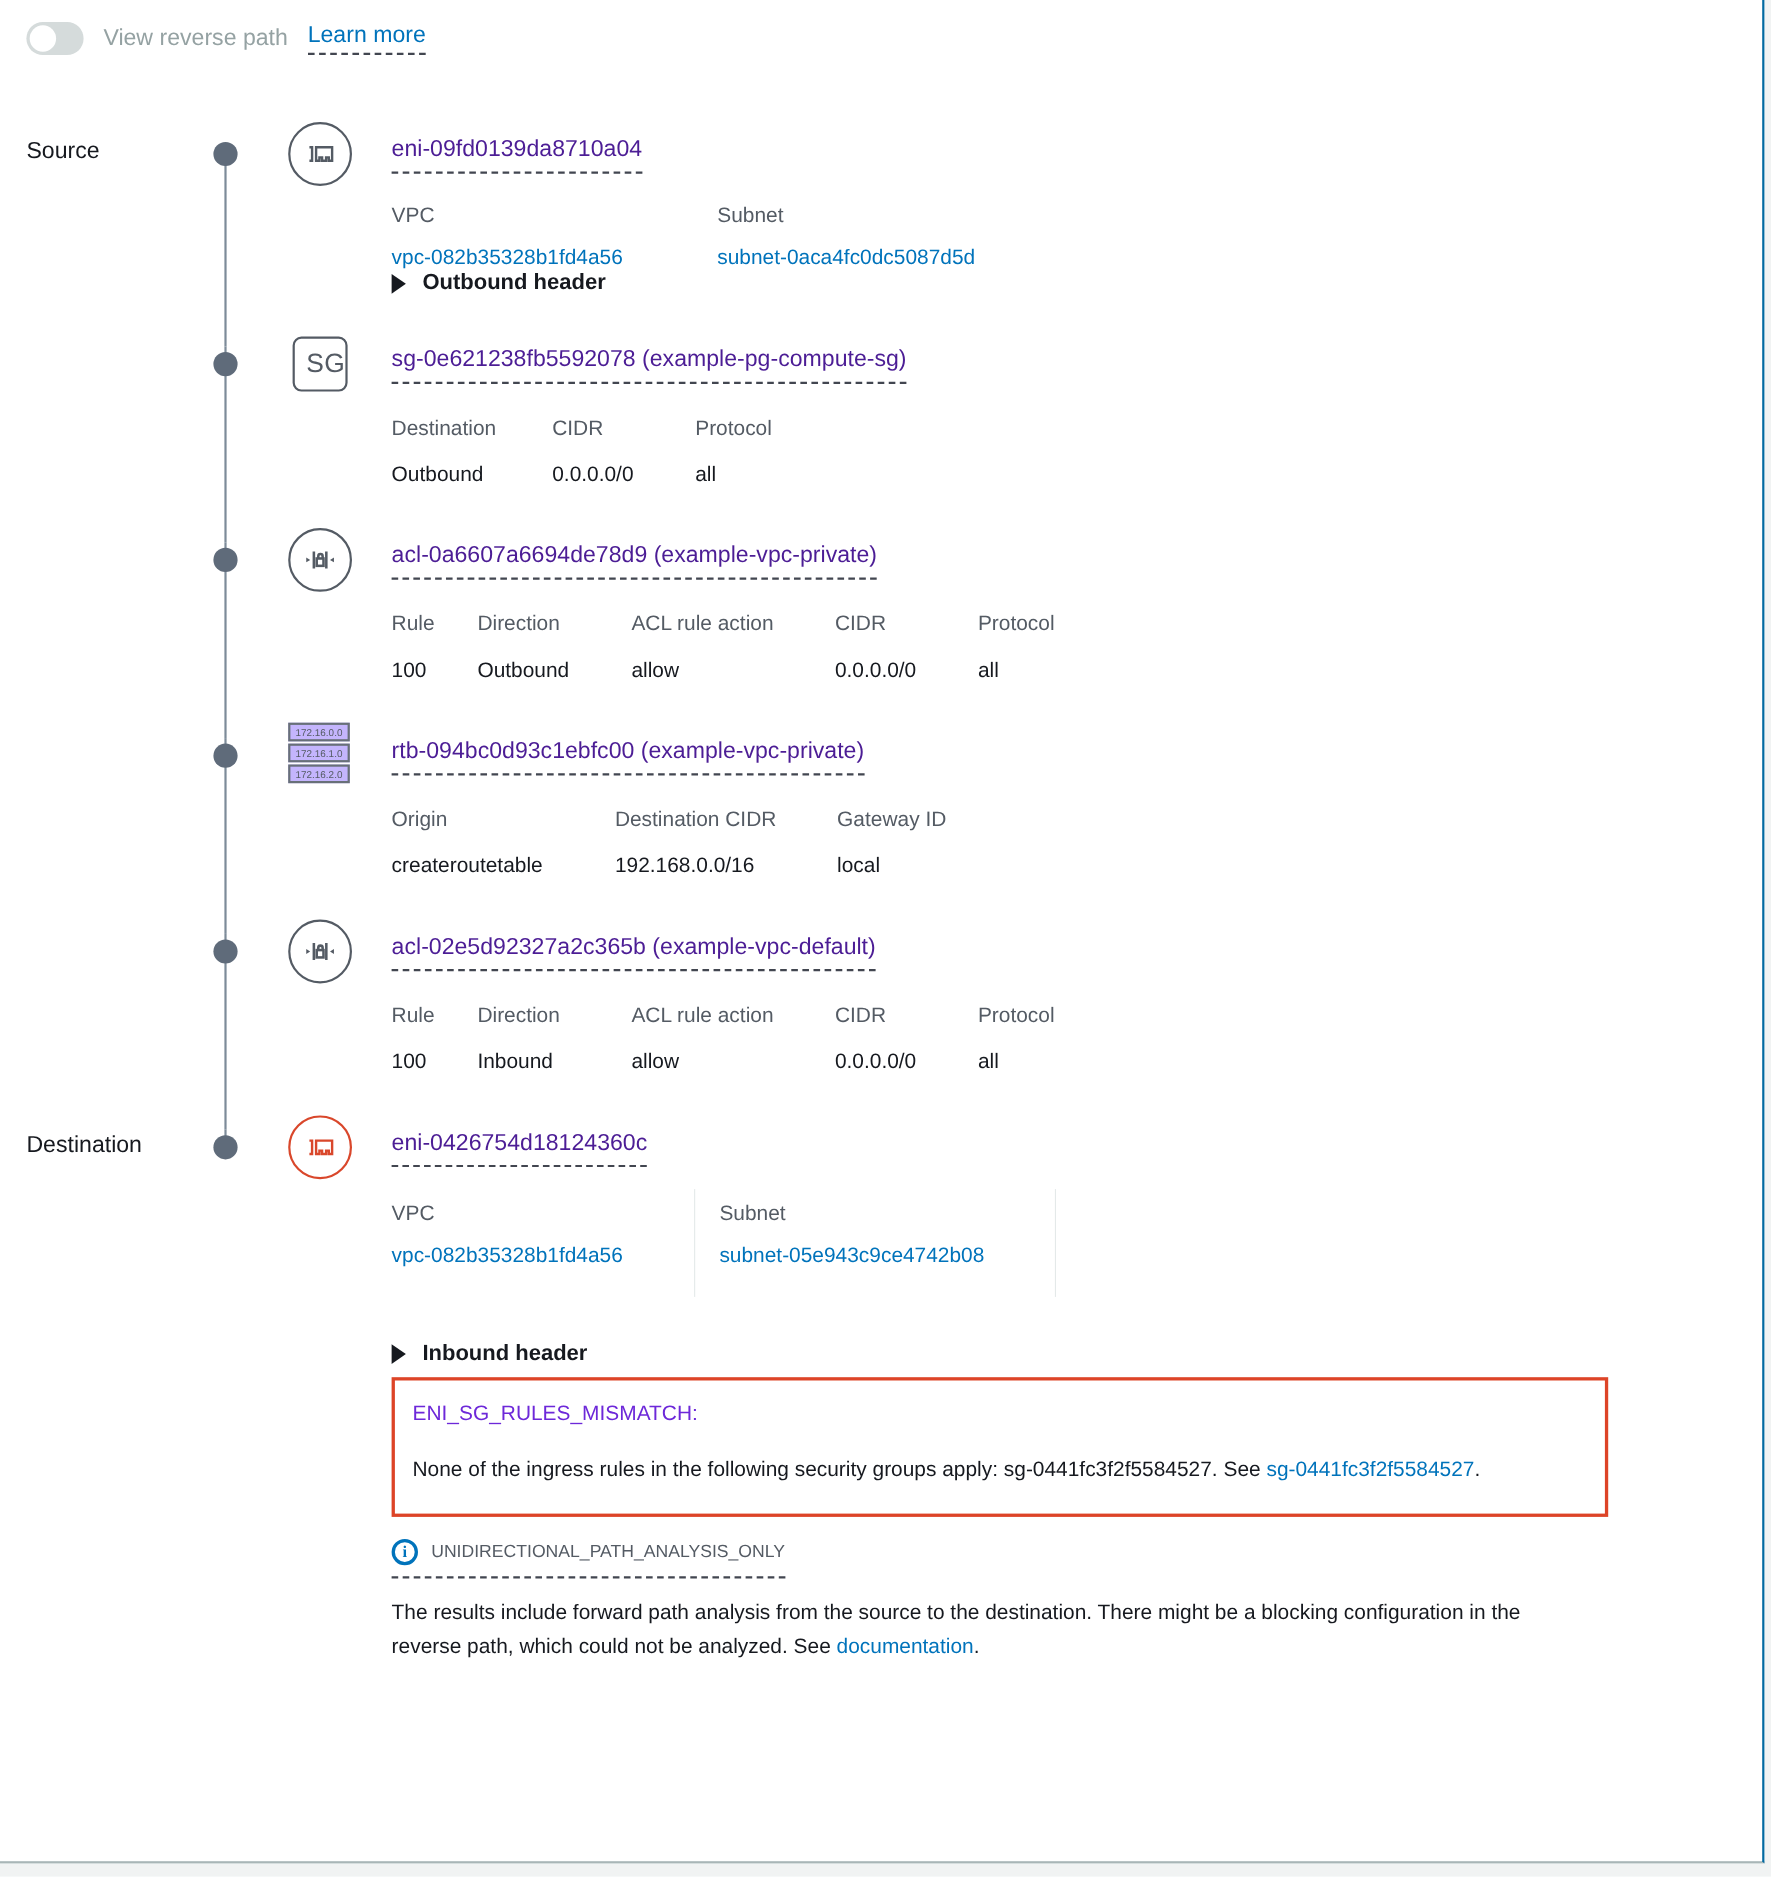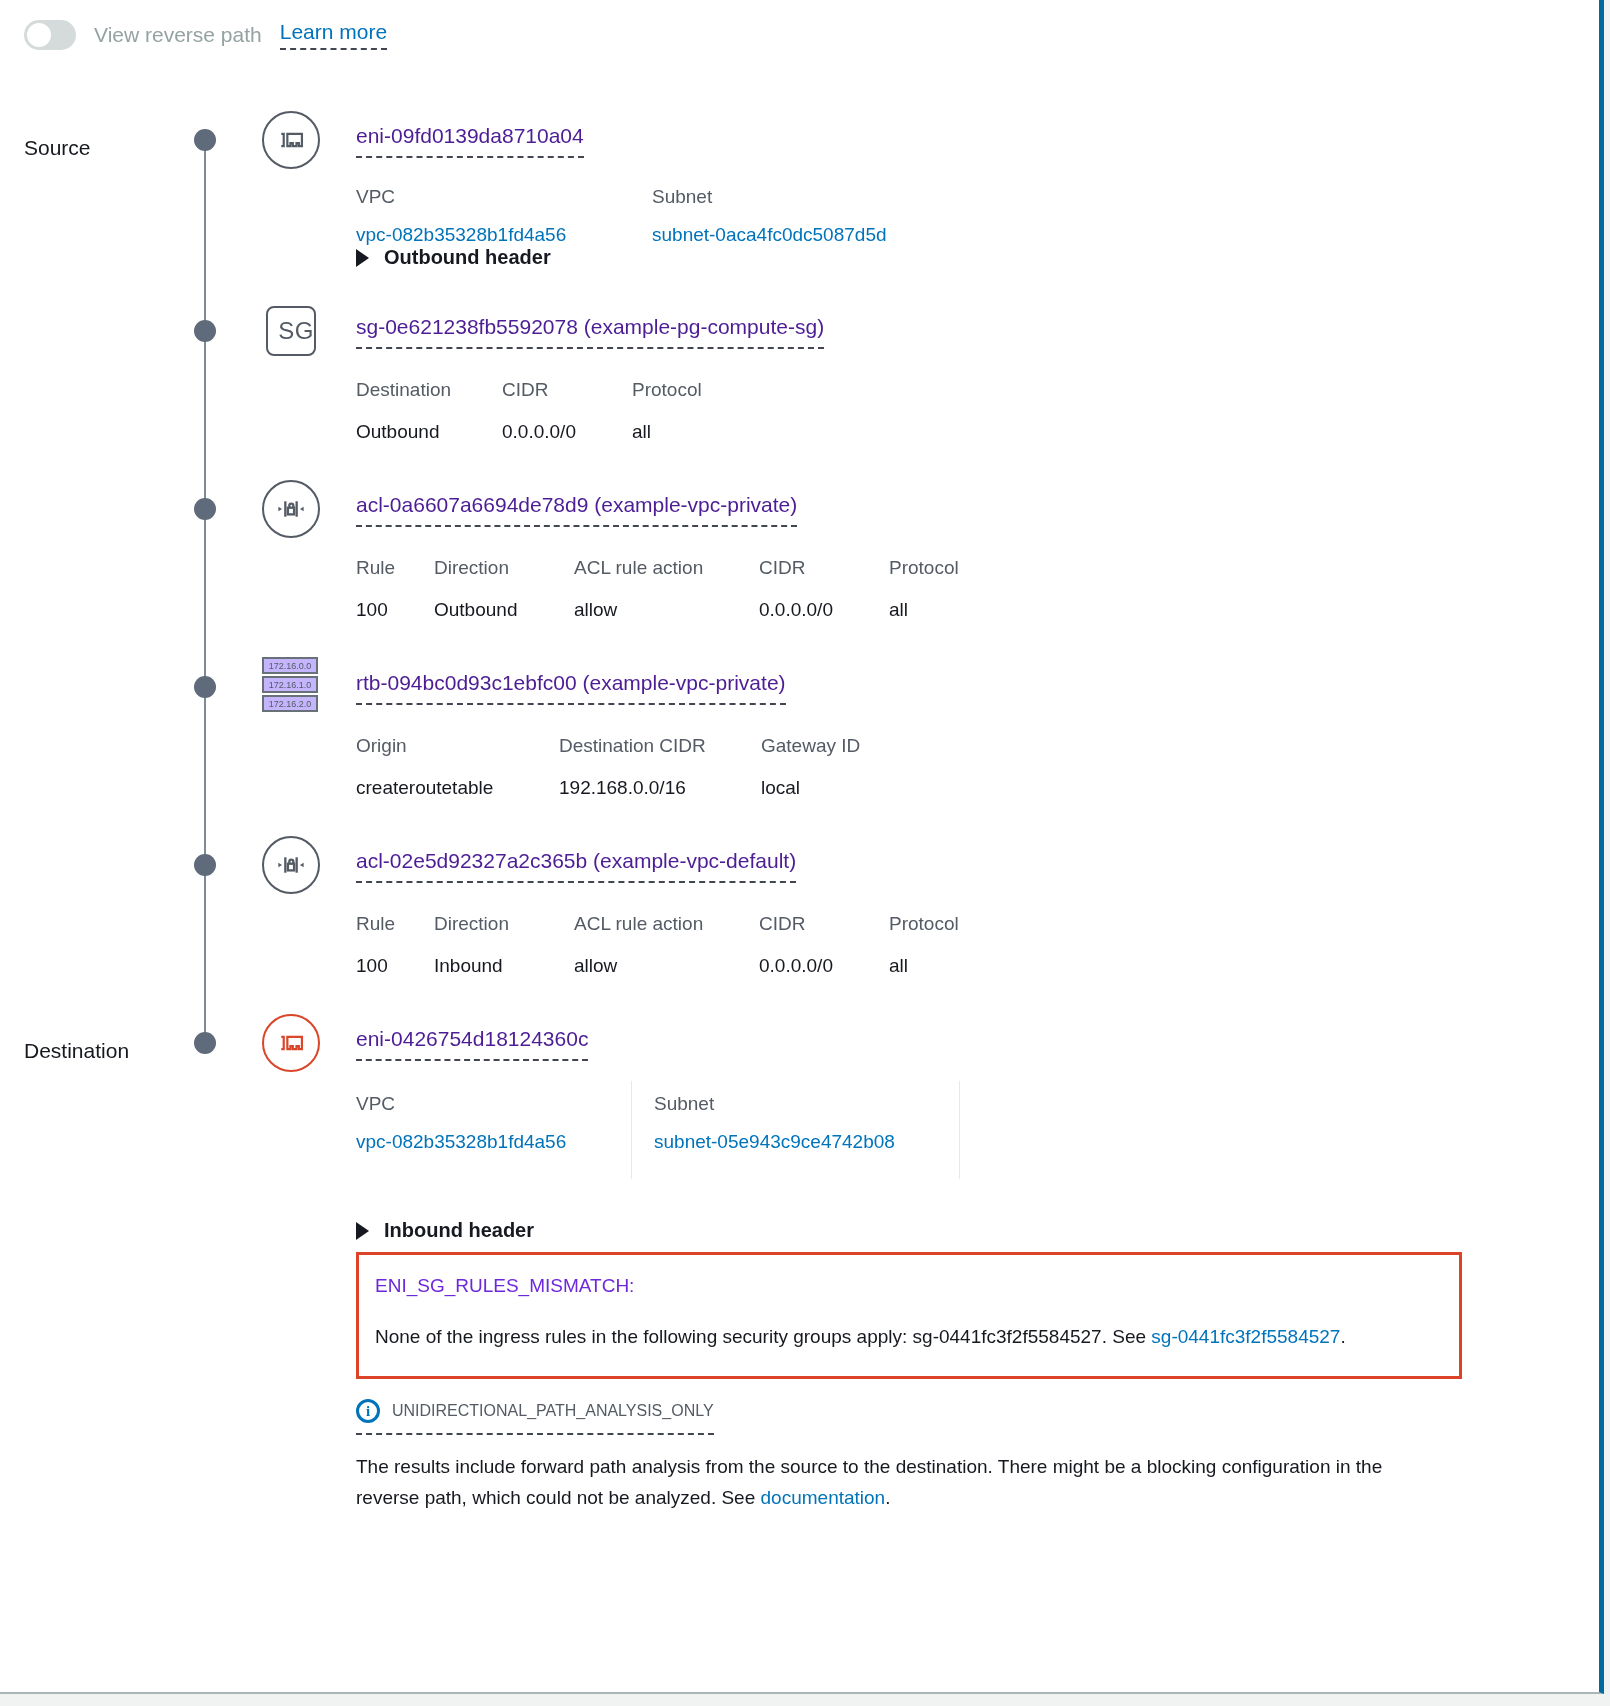--- a/index.html
+++ b/index.html
@@ -8,21 +8,21 @@
     height:1706px;
     background:#f1f3f3;
     font-family:"Liberation Sans","DejaVu Sans",sans-serif;
     color:#16191f;
     font-size:19px;
   }
   .panel {
     width:1604px;
     min-height:1694px;
     background:#ffffff;
-    border-right:5px solid #0369a1;
+    border-right:2px solid #0369a1;
     border-bottom:2px solid #a9b6b7;
     padding:18px 0 40px 24px;
     overflow:hidden;
   }
 
   
   .toggle-row { display:flex; align-items:center; gap:18px; height:34px; }
   .toggle {
     width:52px; height:30px; border-radius:15px;
     background:#d5dbdb; position:relative; cursor:pointer; flex:0 0 auto;
@@ -33,21 +33,21 @@
   }
   .toggle-label { color:#95a2a3; font-size:21px; }
   .learn-more {
     color:#0073bb; font-size:21px; text-decoration:none;
     border-bottom:2px dashed #424650; padding-bottom:4px; cursor:pointer;
   }
 
   
   .path-wrap { margin-top:72px; }
   .step { display:flex; }
-  .col-label { width:160px; padding-top:2px; font-size:21px; color:#16191f;margin-top:10px; }
+  .col-label { width:160px; padding-top:2px; font-size:21px; color:#16191f; }
   .col-node { width:70px; position:relative; flex:0 0 auto; }
   .col-node .tl-line {
     position:absolute; left:20px; top:0; bottom:0; width:2px; background:#7d8b99;
   }
   .step.first .col-node .tl-line { top:16px; }
   .step.last  .col-node .tl-line { bottom:auto; height:16px; }
   .col-node .dot {
     position:absolute; left:10px; top:5px; width:22px; height:22px;
     border-radius:50%; background:#5f6b7a; z-index:1;
   }

